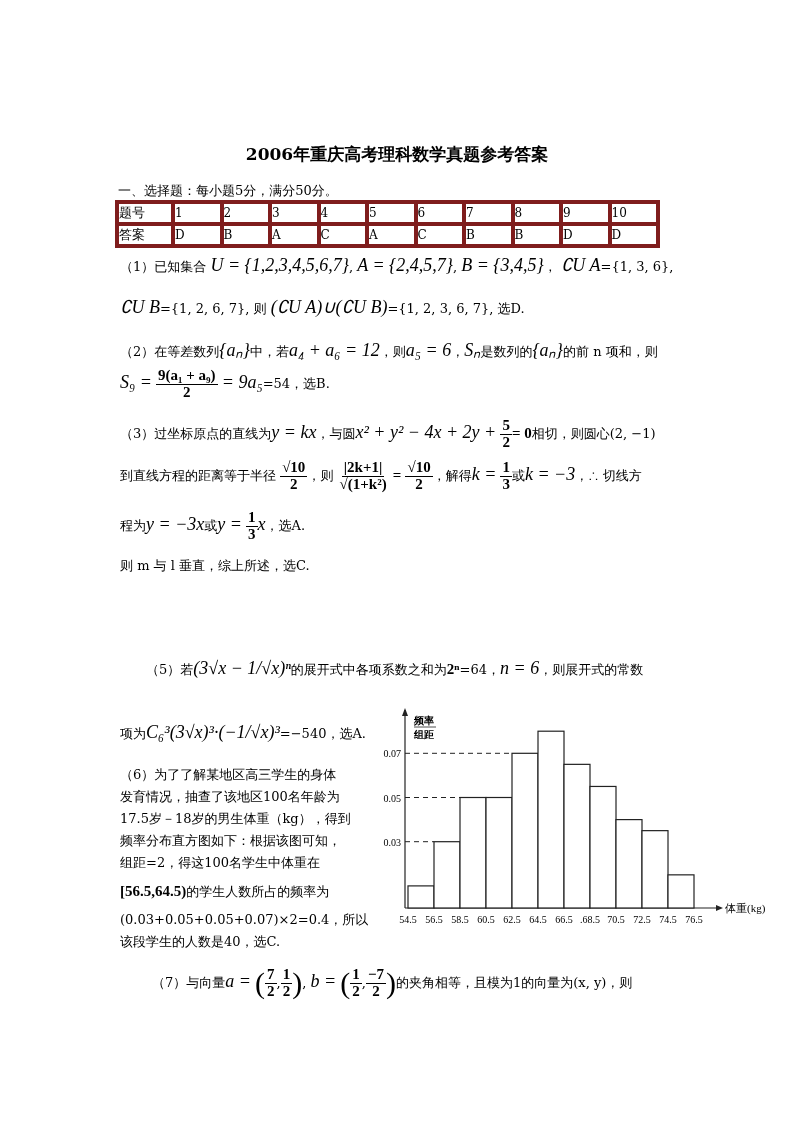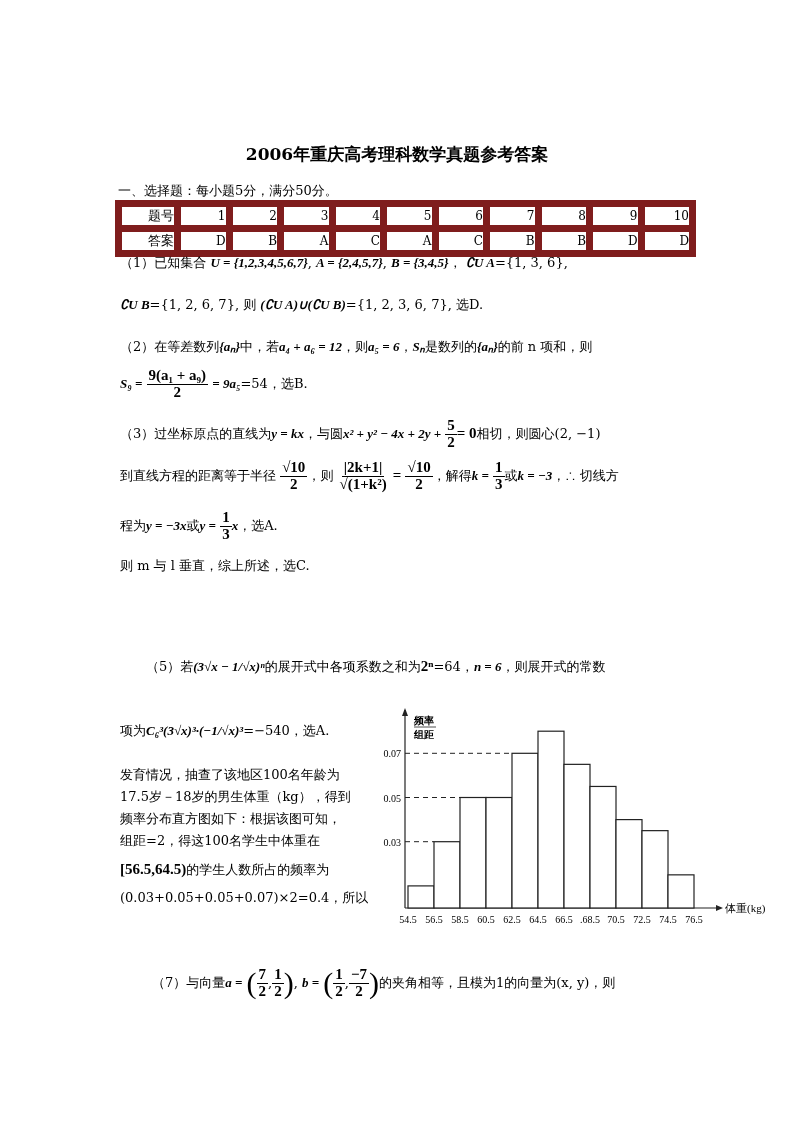--- a/index.html
+++ b/index.html
@@ -2,25 +2,25 @@
 <html><head>
 <meta charset="utf-8">
 <style>
   html, body { margin:0; padding:0; background:#fff; }
   body { width:794px; height:1123px; position:relative; overflow:hidden;
          font-family:"DejaVu Serif", serif; color:#000; font-size:13px; }
   .abs { position:absolute; white-space:nowrap; }
   .title { left:0; width:794px; top:143px; text-align:center; font-weight:bold; font-size:17px; }
   .sec { left:118px; top:182px; font-size:13px; }
   table.ans { position:absolute; left:115px; top:200px; border-collapse:collapse; }
-  table.ans td { border:7px solid #7f1d1d; height:18px; text-align:right; font-size:12px; padding:0; }
+  table.ans td { border:4px solid #7f1d1d; height:18px; text-align:left; font-size:12px; padding:0; }
   table.ans td.h { width:52px; font-size:13px; }
   table.ans td.c { width:44.5px; }
   .line { position:absolute; left:120px; font-size:13px; white-space:nowrap; }
-  .m { font-family:"Liberation Serif", serif; font-weight:bold; font-style:italic; font-size:13px; }
+  .m { font-family:"Liberation Serif", serif; font-weight:normal; font-style:italic; font-size:18px; }
   .mn { font-family:"Liberation Serif", serif; font-weight:bold; font-size:15px; }
   .frac { display:inline-flex; flex-direction:column; align-items:center; vertical-align:middle;
           font-family:"Liberation Serif", serif; font-weight:bold; font-size:15px; line-height:1.05; }
   .frac .n { border-bottom:1px solid #000; padding:0 2px; }
   .frac .d { padding:0 2px; }
   .big { font-size:30px; font-family:"Liberation Serif", serif; vertical-align:middle; }
   .para { position:absolute; left:120px; width:560px; font-size:13px; line-height:22px; }
   .para6 { position:absolute; left:120px; width:250px; font-size:13px; line-height:22px; }
   svg text { font-family:"Liberation Serif", serif; }
 </style>
@@ -125,26 +125,28 @@
 </div>
 
 <div class="line" style="left:146px; top:658px;text-align:right;">
   <span>（5）若</span><span class="m">(3√x − 1/√x)ⁿ</span><span>的展开式中各项系数之和为</span><span class="mn">2ⁿ</span><span>=64，</span><span class="m">n = 6</span><span>，则展开式的常数</span>
 </div>
 <div class="line" style="top:722px;">
   <span>项为</span><span class="m">C₆³(3√x)³·(−1/√x)³</span><span>=−540，选A.</span>
 </div>
 
 <div class="para6" style="top:764px;">
+  <div>（6）为了了解某地区高三学生的身体</div>
   <div>发育情况，抽查了该地区100名年龄为</div>
   <div>17.5岁－18岁的男生体重（kg），得到</div>
   <div>频率分布直方图如下：根据该图可知，</div>
   <div>组距=2，得这100名学生中体重在</div>
   <div style="margin-top:6px;"><span class="mn">[56.5,64.5)</span><span>的学生人数所占的频率为</span></div>
   <div style="margin-top:6px;">(0.03+0.05+0.05+0.07)×2=0.4，所以</div>
+  <div>该段学生的人数是40，选C.</div>
 </div>
 
 <svg id="hist" style="position:absolute; left:370px; top:700px;" width="420" height="240">
   <g id="hist-g">
       <line x1="35" y1="208" x2="35" y2="10" stroke="#222" stroke-width="1.2"></line>
       <polygon points="32,16 38,16 35,8" fill="#222"></polygon>
       <line x1="35" y1="208" x2="346" y2="208" stroke="#222" stroke-width="1.2"></line>
       <polygon points="346,205 346,211 353,208" fill="#222"></polygon>
       <text x="44" y="24" font-size="10" font-weight="bold">频率</text>
       <line x1="44" y1="27" x2="66" y2="27" stroke="#222" stroke-width="0.8"></line>

